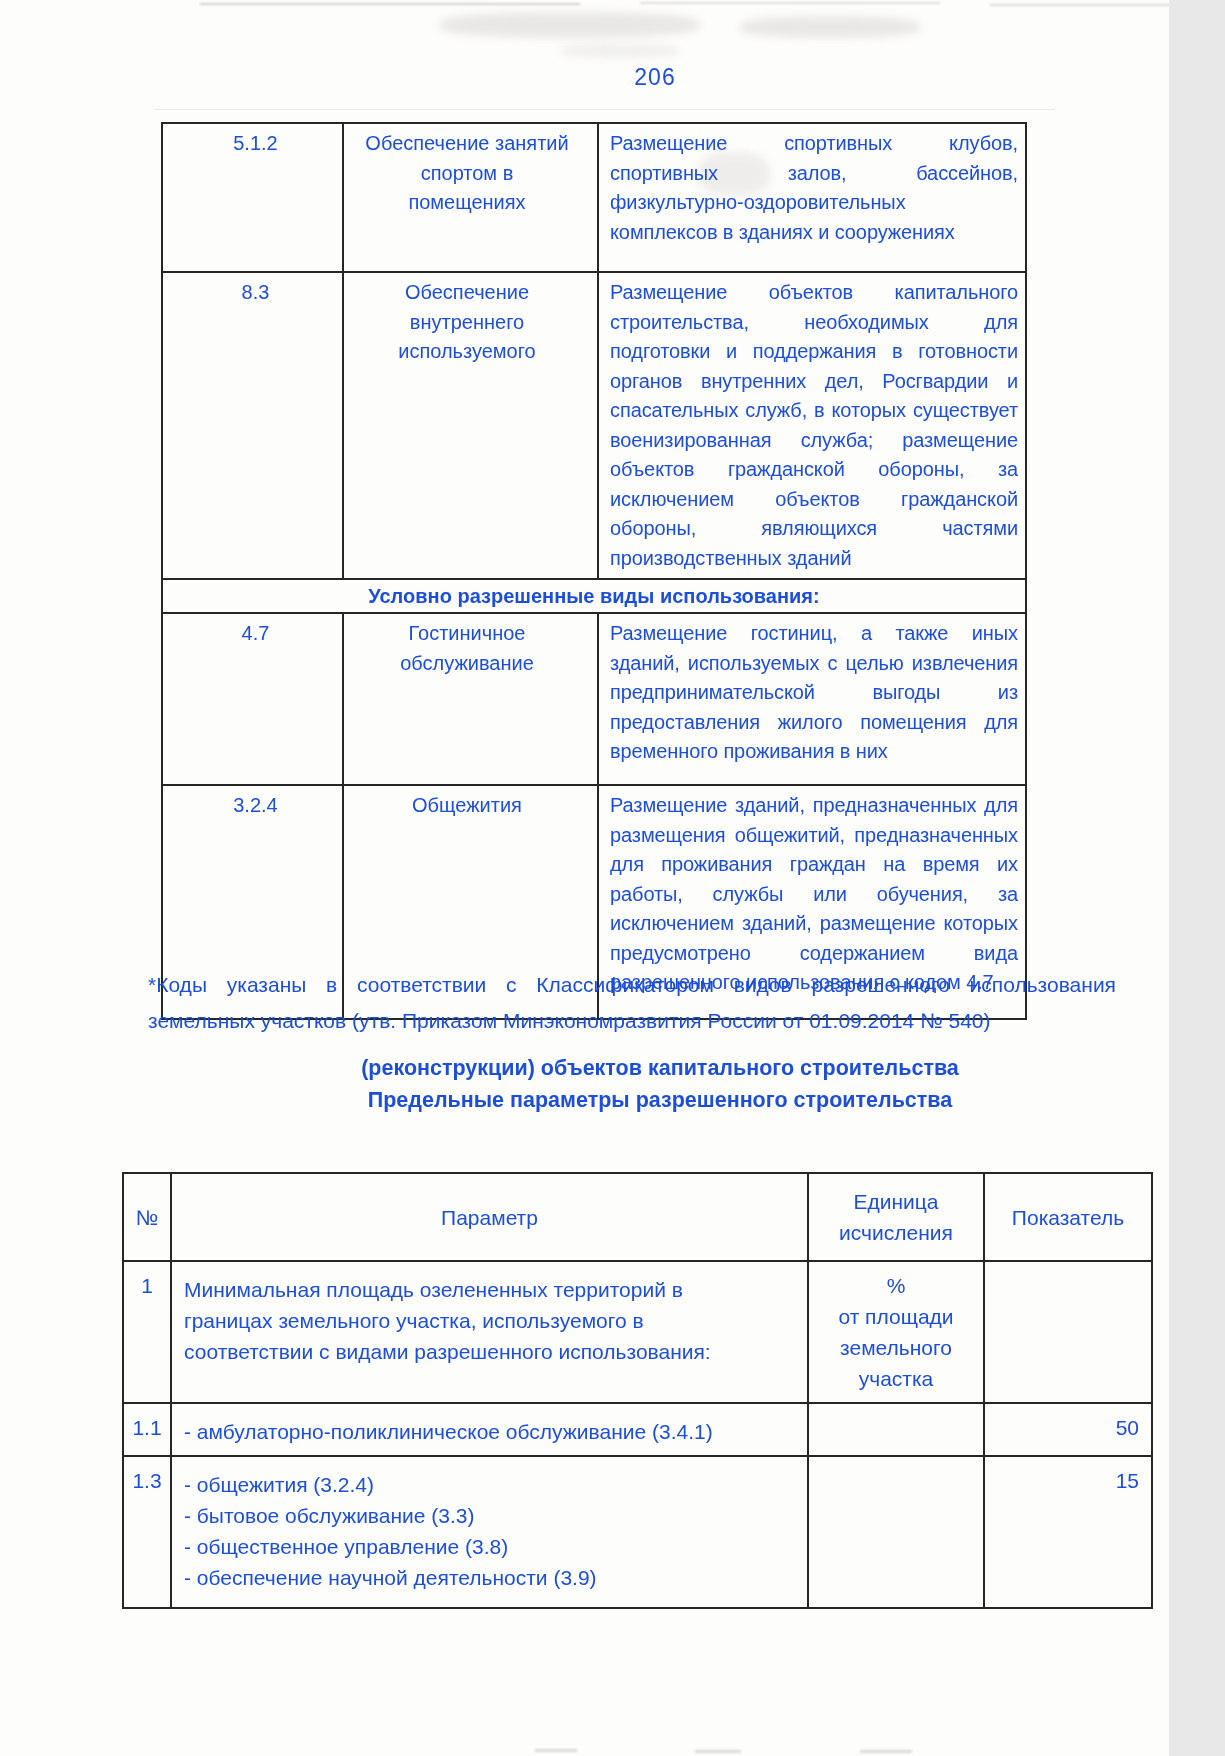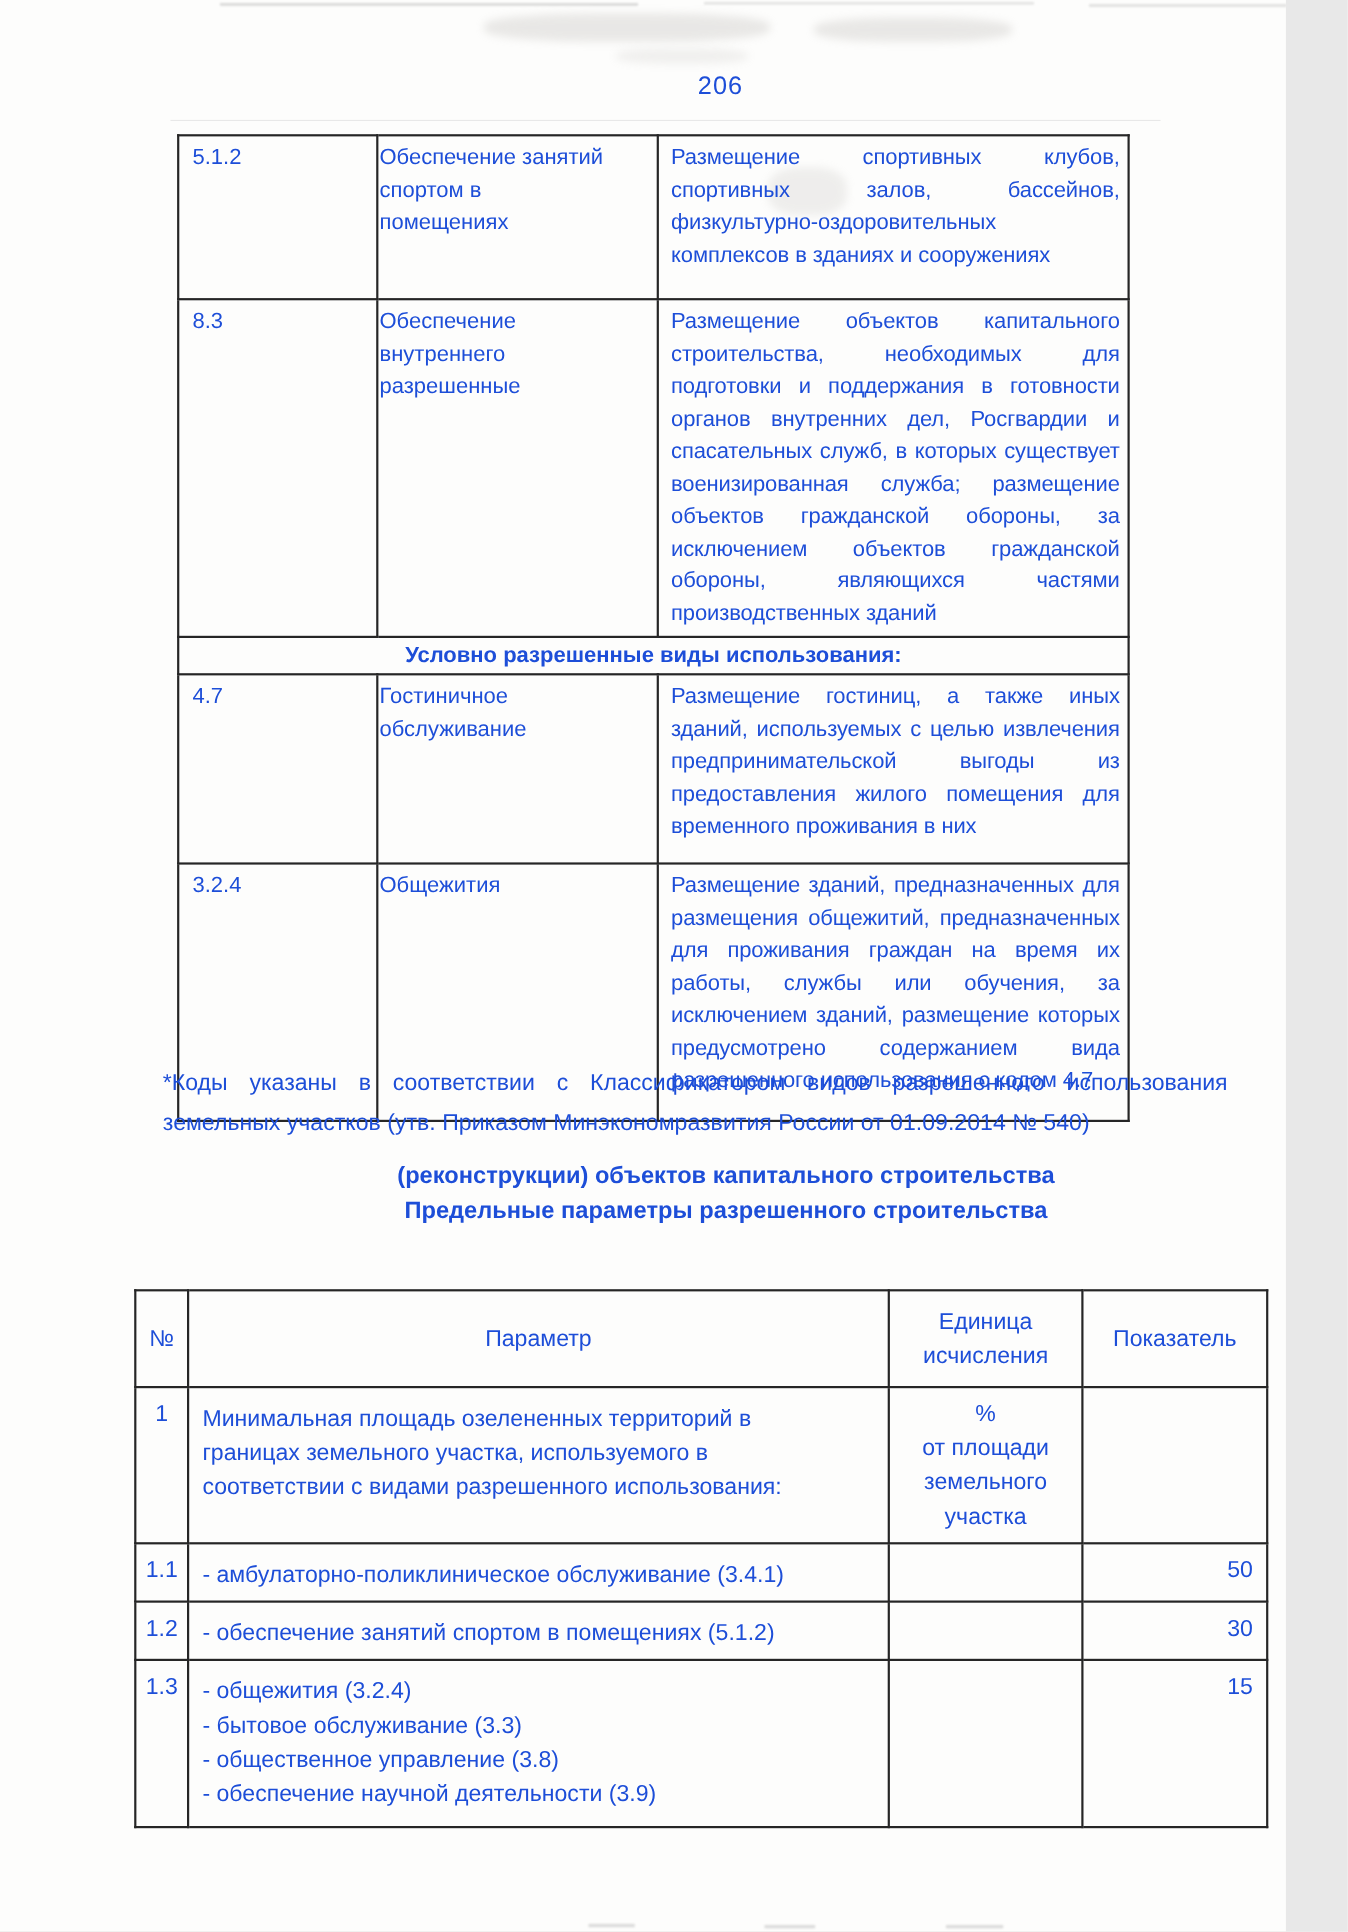--- a/index.html
+++ b/index.html
@@ -15,21 +15,21 @@
   .page-number{
     position:absolute;left:600px;top:64px;width:110px;
     text-align:center;font-size:23px;letter-spacing:1px;
   }
   
   table{border-collapse:collapse;table-layout:fixed;}
   .t1{
     position:absolute;left:161px;top:122px;width:864px;
     font-size:20px;line-height:29.5px;
   }
-  .t1 td,.t1 th{border:2px solid #262626;vertical-align:top;overflow:hidden;}
+  .t1 td,.t1 th{border:2px solid #262626;vertical-align:top;overflow:hidden;text-align:center;}
   .t1 .code{padding:5px 6px 5px 12px;}
   .t1 .name{padding:5px 8px 5px 1px;white-space:pre-line;}
   .t1 .desc{padding:5px 7px 5px 11px;text-align:justify;letter-spacing:-0.1px;}
   .t1 .section-head{
     text-align:center;font-weight:bold;vertical-align:middle;
     padding:1px 4px;line-height:27px;white-space:nowrap;margin-left:20px;
   }
   .r-512{height:149px;} .r-83{height:260px;} .r-sec{height:34px;}
   .r-47{height:172px;} .r-324{height:234px;}
   
@@ -94,21 +94,21 @@
         <td class="code">5.1.2</td>
         <td class="name">Обеспечение занятий
 спортом в
 помещениях</td>
         <td class="desc">Размещение спортивных клубов, спортивных залов, бассейнов, физкультурно-оздоровительных комплексов в зданиях и сооружениях</td>
       </tr>
       <tr class="r-83">
         <td class="code">8.3</td>
         <td class="name">Обеспечение
 внутреннего
-разрешенные</td>
+используемого</td>
         <td class="desc">Размещение объектов капитального строительства, необходимых для подготовки и поддержания в готовности органов внутренних дел, Росгвардии и спасательных служб, в которых существует военизированная служба; размещение объектов гражданской обороны, за исключением объектов гражданской обороны, являющихся частями производственных зданий</td>
       </tr>
       <tr class="r-sec">
         <td class="section-head" colspan="3">Условно разрешенные виды использования:</td>
       </tr>
       <tr class="r-47">
         <td class="code">4.7</td>
         <td class="name">Гостиничное
 обслуживание</td>
         <td class="desc">Размещение гостиниц, а также иных зданий, используемых с целью извлечения предпринимательской выгоды из предоставления жилого помещения для временного проживания в них</td>
@@ -155,26 +155,20 @@
 земельного
 участка</td>
         <td class="val"></td>
       </tr>
       <tr class="r-p11">
         <td class="num">1.1</td>
         <td class="param">- амбулаторно-поликлиническое обслуживание (3.4.1)</td>
         <td class="unit"></td>
         <td class="val">50</td>
       </tr>
-      <tr class="r-p12">
-        <td class="num">1.2</td>
-        <td class="param">- обеспечение занятий спортом в помещениях (5.1.2)</td>
-        <td class="unit"></td>
-        <td class="val">30</td>
-      </tr>
       <tr class="r-p13">
         <td class="num">1.3</td>
         <td class="param">- общежития (3.2.4)
 - бытовое обслуживание (3.3)
 - общественное управление (3.8)
 - обеспечение научной деятельности (3.9)</td>
         <td class="unit"></td>
         <td class="val">15</td>
       </tr>
     </tbody>

